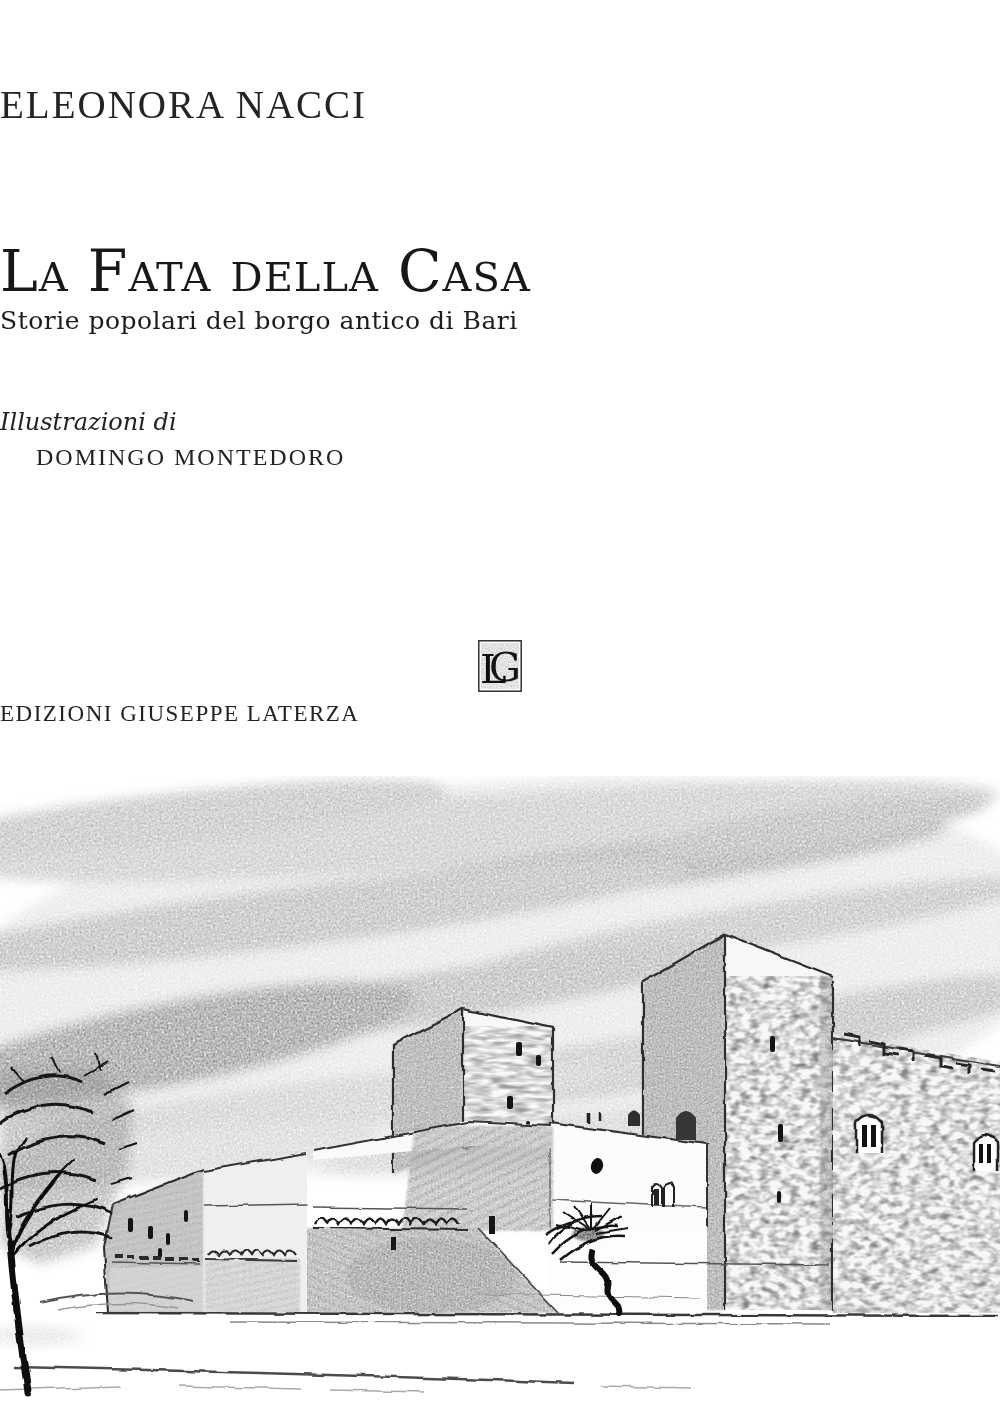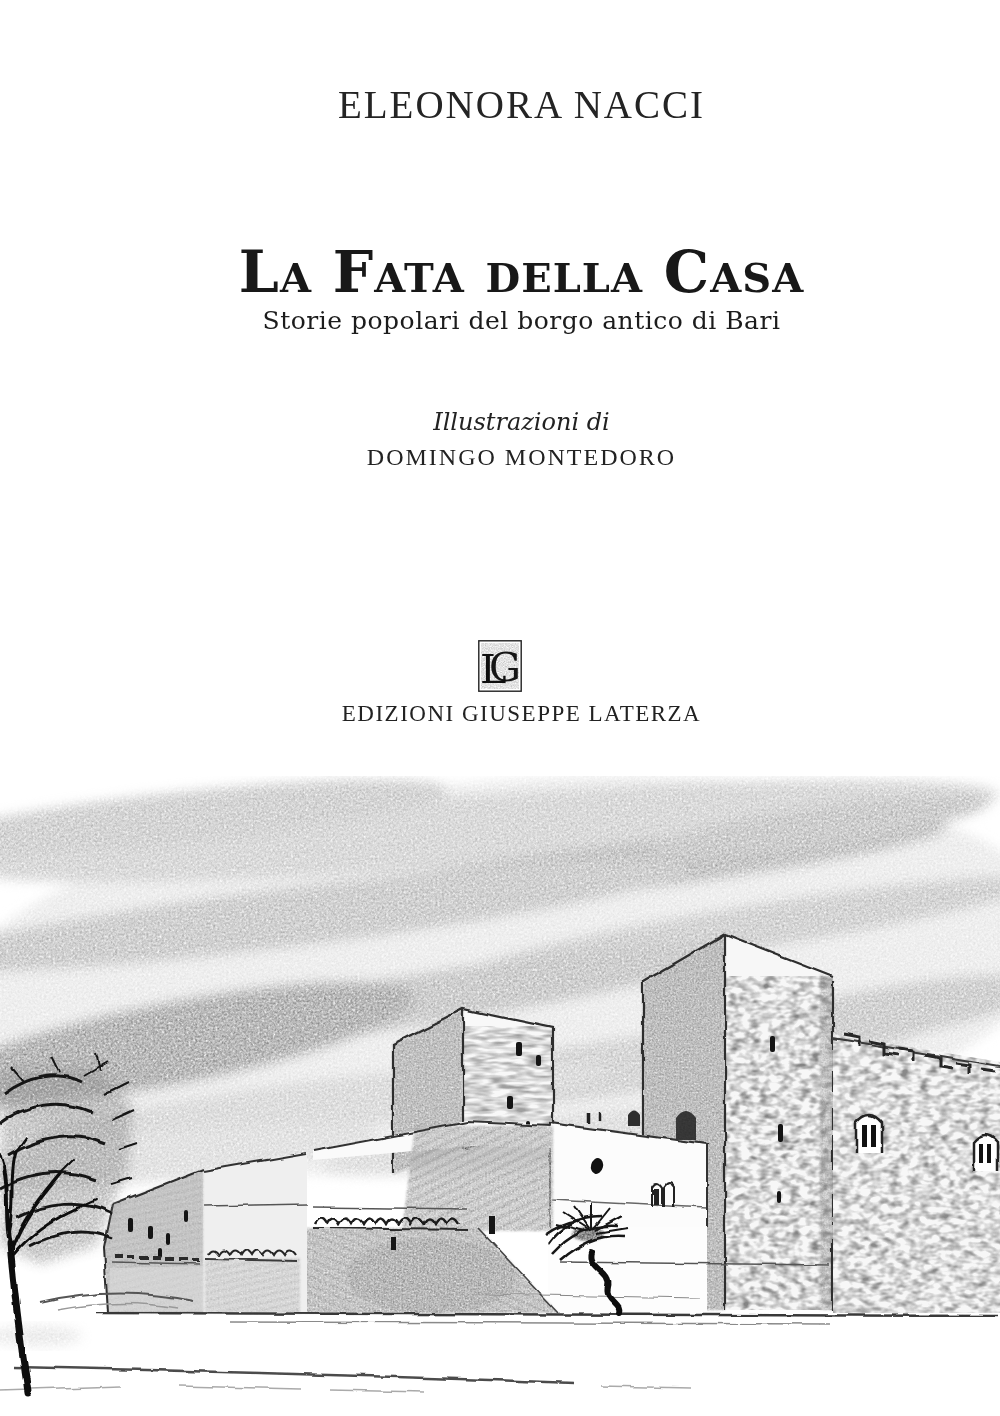--- a/index.html
+++ b/index.html
@@ -1,29 +1,29 @@
 <!DOCTYPE html>
 <html><head>
 <meta charset="utf-8">
 <style>
   html,body{margin:0;padding:0;}
   body{
     width:1000px;height:1416px;position:relative;overflow:hidden;
     background:#ffffff;color:#1e1e1e;
     font-family:"Liberation Serif",serif;
   }
-  .center{position:absolute;left:0;right:0;text-align:center;white-space:nowrap;padding-left:43px;}
+  .center{position:absolute;left:0;right:0;text-align:left;white-space:nowrap;}
   #author{top:82px;font-size:39px;letter-spacing:2px;color:#242424;}
   #title{
-    top:238px;font-family:"DejaVu Serif",serif;font-weight:bold;
+    top:238px;font-family:"DejaVu Serif",serif;font-weight:normal;
     font-variant:small-caps;font-size:57px;letter-spacing:1px;color:#181818;
   }
   #subtitle{top:306px;font-family:"DejaVu Serif",serif;font-weight:normal;font-size:25px;letter-spacing:0.5px;color:#1c1c1c;}
   #cred-role{top:408px;font-family:"DejaVu Serif",serif;font-style:italic;font-size:24px;color:#222;}
-  #cred-name{top:444px;font-size:24px;letter-spacing:2px;color:#222;}
+  #cred-name{top:444px;font-size:24px;letter-spacing:2px;color:#222;margin-left:36px;}
   #logo{position:absolute;left:478px;top:640px;width:44px;height:52px;}
   #publisher-name{top:701px;font-size:23px;letter-spacing:1.5px;color:#222;}
   #illustration{position:absolute;left:0;top:776px;width:1000px;height:640px;}
   svg text.mono{font-family:"DejaVu Serif",serif;}
 </style>
 </head>
 <body>
 
 <svg width="0" height="0" style="position:absolute" aria-hidden="true">
   <defs>

